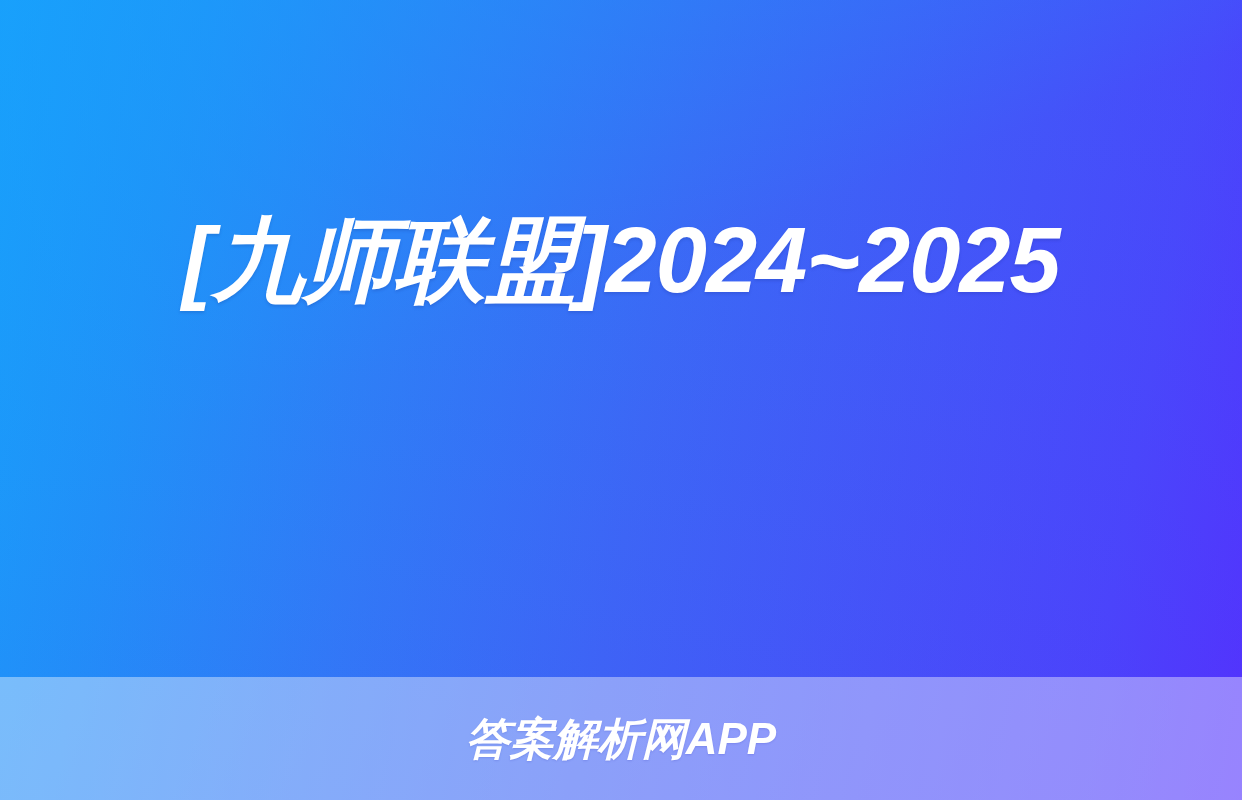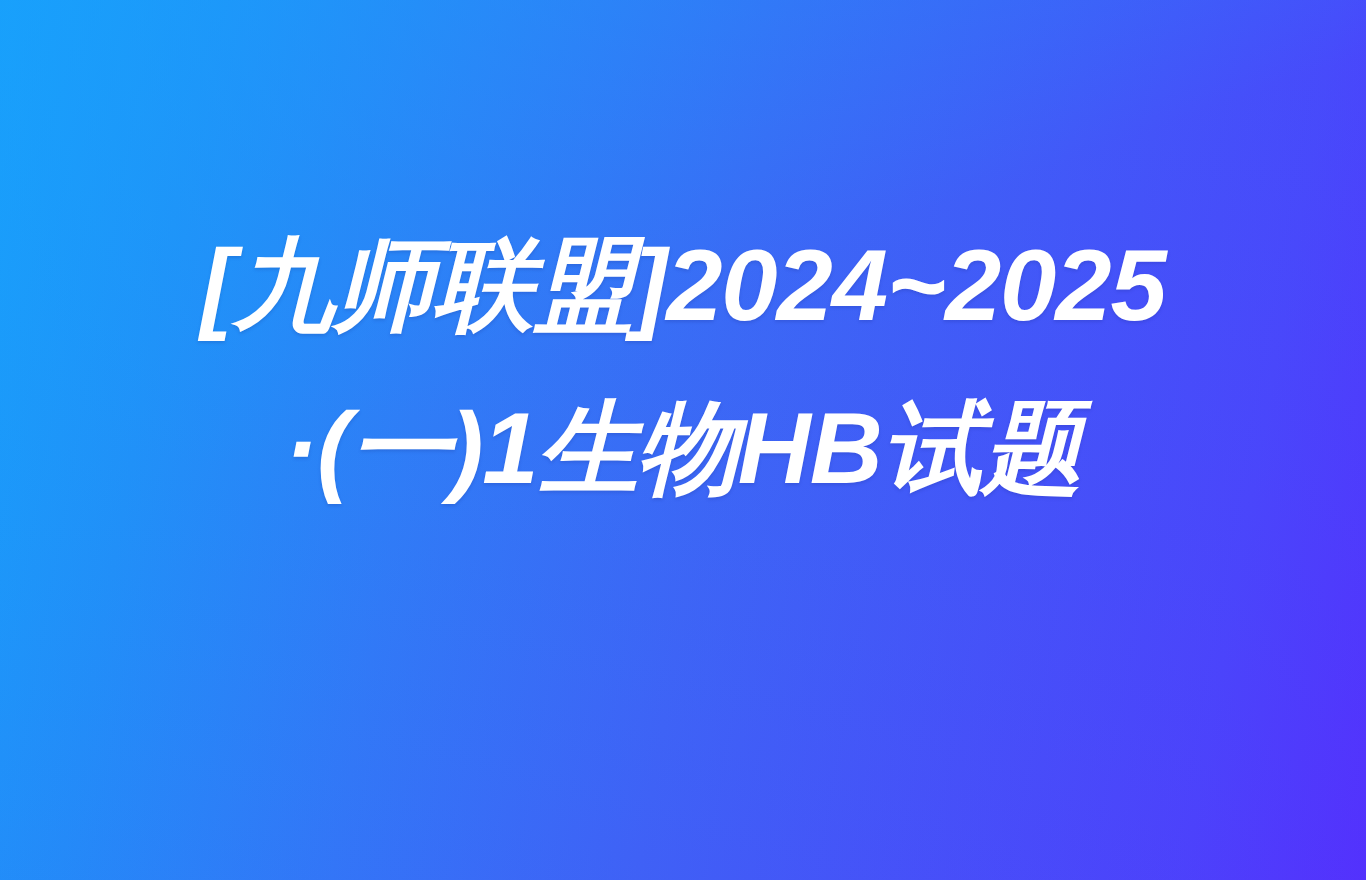--- a/index.html
+++ b/index.html
@@ -92,17 +92,19 @@
     text-shadow: 0 1px 2px rgba(60, 70, 190, 0.22);
   }
 </style>
 </head>
 <body>
 
 <div class="banner">
 
   <div class="title-block">
     <span class="title-line">[九师联盟]2024~2025</span>
-    <span class="title-line">·(一)1生物HB试题</span>
   </div>
 
+  <div class="footer-band">
+    <span class="watermark">答案解析网APP</span>
+  </div>
 
 </div>
 
 </body></html>

